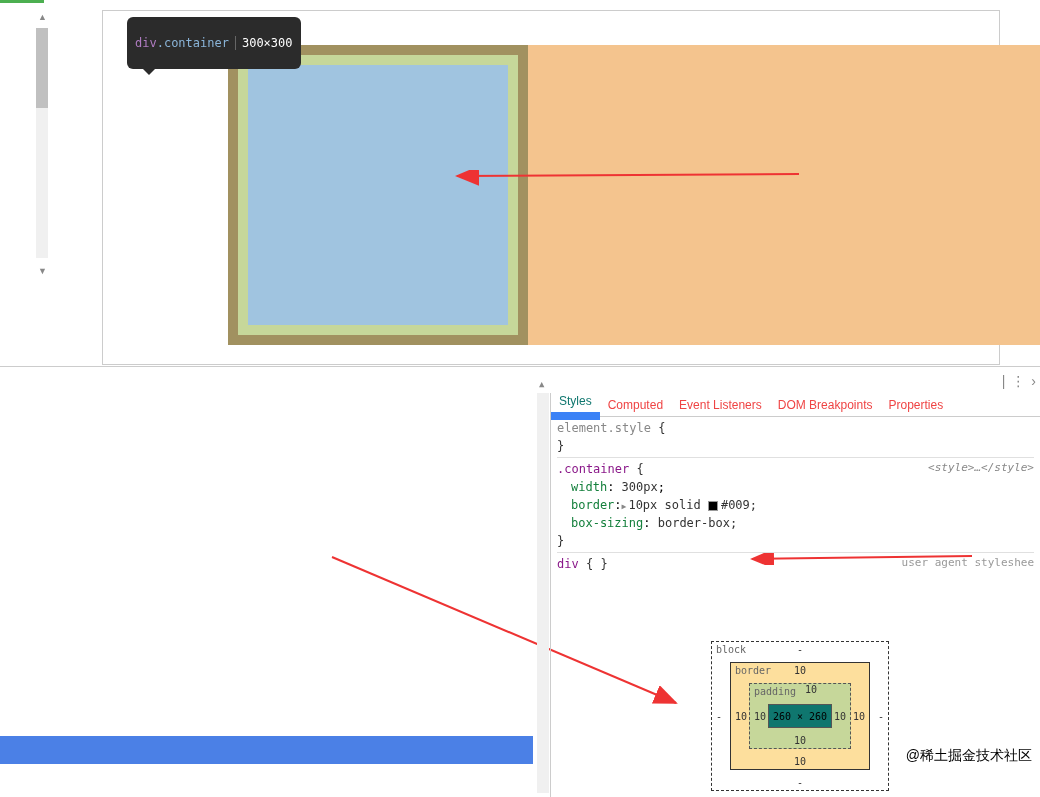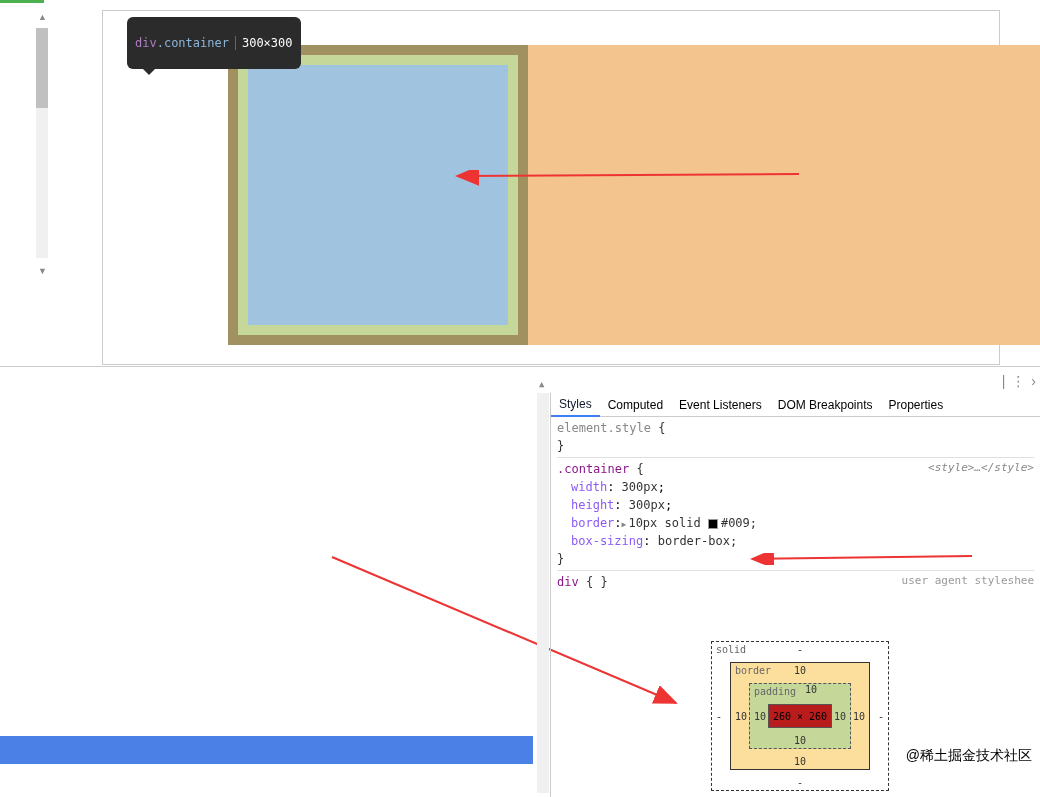--- a/index.html
+++ b/index.html
@@ -35,47 +35,47 @@
 
 
 .blue-bar { position: absolute; left: 0; top: 736px; width: 533px; height: 28px; background: #4b80e6; }
 
 
 .devtools { position: absolute; left: 550px; top: 393px; right: 0; bottom: 0; border-left: 1px solid #ccc; font-family: Consolas, "Lucida Console", monospace; }
 .devtools-scrollbar { position: absolute; left: -14px; top: 0; width: 12px; height: 400px; background: #f0f0f0; }
 .devtools-scrollbar .sarrow { position: absolute; top: -14px; left: 2px; color: #888; font-size: 9px; }
 
 .tabs { display: flex; border-bottom: 1px solid #ccc; height: 24px; align-items: center; font-family: Arial, sans-serif; font-size: 12px; }
-.tab { padding: 4px 8px; color: #000000; cursor: pointer; }
-.tab.active { border-bottom: 2px solid #3b82f6; color: #0f172a; }
+.tab { padding: 4px 8px; color: #ef4444; cursor: pointer; }
+.tab.active { border-bottom: 8px solid #3b82f6; color: #0f766e; }
 
 .filter-row { display: flex; border-bottom: 1px solid #e0e0e0; padding: 3px 6px; align-items: center; font-family: Arial, sans-serif; }
 .filter-input { border: none; color: #aaa; font-size: 11px; flex: 1; font-family: Arial, sans-serif; }
 .filter-actions { color: #888; font-size: 11px; display: flex; gap: 8px; font-family: Arial, sans-serif; }
 
 .styles-pane { padding: 2px 6px; font-size: 12px; line-height: 1.5; }
 .rule { position: relative; }
 .rule .selector { color: #8a1889; }
 .rule .brace { color: #333; }
 .prop-line { padding-left: 14px; white-space: nowrap; }
-.prop { color: #8b5cf6; }
+.prop { color: #15803d; }
 .val { color: #333; }
 .swatch { display: inline-block; width: 10px; height: 10px; background: #000; border: 1px solid #999; vertical-align: middle; margin-right: 3px; }
 .tri { color: #888; font-size: 8px; display: inline-block; margin-right: 2px; }
 .src-link { position: absolute; right: 0; top: 0; color: #888; font-size: 11px; font-style: italic; }
 .ua-style { color: #999; font-size: 11px; position: absolute; right: 0; top: 0; }
 
 .rule-sep { border-top: 1px solid #e0e0e0; margin: 2px 0; }
 
 
 .box-model { position: absolute; left: 160px; top: 248px; width: 178px; height: 150px; font-size: 10px; }
 .bm-margin { position: absolute; inset: 0; background: #fff; border: 1px dashed #333; }
 .bm-border { position: absolute; left: 18px; right: 18px; top: 20px; bottom: 20px; background: #fddf9d; border: 1px solid #333; }
 .bm-padding { position: absolute; left: 18px; right: 18px; top: 20px; bottom: 20px; background: #c6d79a; border: 1px dashed #555; }
-.bm-content { position: absolute; left: 18px; right: 18px; top: 20px; bottom: 20px; background: #b91c1c; border: 1px solid #555; display: flex; align-items: center; justify-content: center; }
+.bm-content { position: absolute; left: 18px; right: 18px; top: 20px; bottom: 20px; background: #0f766e; border: 1px solid #555; display: flex; align-items: center; justify-content: center; }
 .bm-label { position: absolute; left: 4px; top: 2px; color: #666; }
 .bm-num { position: absolute; color: #333; font-size: 10px; }
 
 .watermark { position: absolute; right: 8px; bottom: 32px; color: #000000; font-size: 14px; pointer-events: none; }
 </style>
 </head>
 <body>
 
 <div class="green-tab"></div>
 
@@ -150,36 +150,35 @@
   <div class="styles-pane">
     <div class="rule">
       <span class="selector" style="color:#888">element.style</span> <span class="brace">{</span><br>
       <span class="brace">}</span>
     </div>
     <div class="rule-sep"></div>
     <div class="rule">
       <span class="selector">.container</span> <span class="brace">{</span>
       <span class="src-link">&lt;style&gt;…&lt;/style&gt;</span>
       <div class="prop-line"><span class="prop">width</span>: <span class="val">300px</span>;</div>
-      <div class="prop-line"><span class="prop">height</span>: <span class="val">300px</span>;</div>
       <div class="prop-line"><span class="prop">border</span>:<span class="tri">▶</span><span class="val">10px solid </span><span class="swatch"></span><span class="val">#009;</span></div>
       <div class="prop-line"><span class="prop">box-sizing</span>: <span class="val">border-box;</span></div>
       <span class="brace">}</span>
     </div>
     <div class="rule-sep"></div>
     <div class="rule">
       <span class="selector">div</span> <span class="brace">{</span>
       <span class="ua-style">user agent styleshee</span>
       <span class="brace">}</span>
     </div>
   </div>
 
   <div class="box-model">
     <div class="bm-margin">
-      <span class="bm-label">solid</span>
+      <span class="bm-label">block</span>
       <span class="bm-num" style="top:2px;left:50%;transform:translateX(-50%)">-</span>
       <span class="bm-num" style="bottom:2px;left:50%;transform:translateX(-50%)">-</span>
       <span class="bm-num" style="left:4px;top:50%;transform:translateY(-50%)">-</span>
       <span class="bm-num" style="right:4px;top:50%;transform:translateY(-50%)">-</span>
       <div class="bm-border">
         <span class="bm-label">border</span>
         <span class="bm-num" style="top:2px;left:50%;transform:translateX(-50%)">10</span>
         <span class="bm-num" style="bottom:2px;left:50%;transform:translateX(-50%)">10</span>
         <span class="bm-num" style="left:4px;top:50%;transform:translateY(-50%)">10</span>
         <span class="bm-num" style="right:4px;top:50%;transform:translateY(-50%)">10</span>

